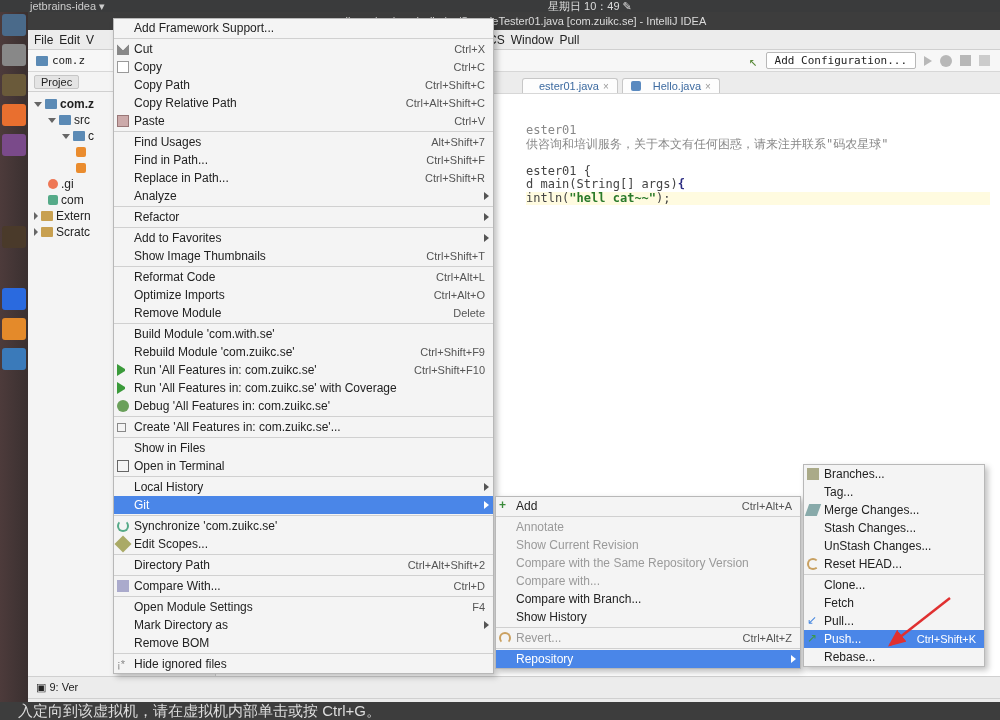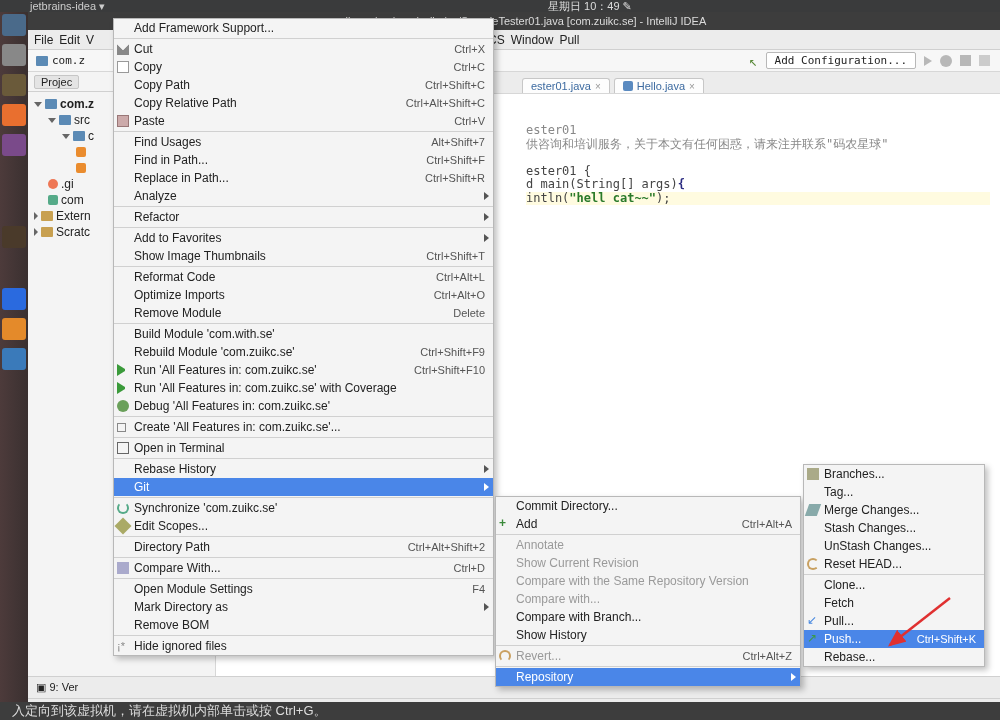--- a/index.html
+++ b/index.html
@@ -51,34 +51,34 @@
   .tree .tri { width:0;height:0;border-left:4px solid #666;border-top:4px solid transparent;border-bottom:4px solid transparent; margin-right:3px;}
   .tree .tri-down { width:0;height:0;border-top:5px solid #666;border-left:4px solid transparent;border-right:4px solid transparent; margin-right:3px;}
   .tree .fico { width:12px;height:10px; background:#5b8ab5; margin-right:3px; border-radius:1px;}
   .tree .jico { width:10px;height:10px; background:#ea8c2e; border-radius:2px; margin-right:3px; }
   .tree .gico { width:10px;height:10px; background:#e75; border-radius:50%; margin-right:3px;}
   
   .editor-area { flex:1; display:flex; flex-direction:column; background:#fff; }
   .editor-tabs { height: 22px; background:#ececec; border-bottom:1px solid #d7d7d7; display:flex; align-items:flex-end; font-family:sans-serif;}
   .ed-tab { border:1px solid #c7c7c7; border-bottom:none; background:#fdfdfd; padding:1px 8px; margin-left:4px; font-size:11px; border-radius:3px 3px 0 0; display:flex; align-items:center; gap:4px;}
   .ed-tab .x { color:#999; font-size:10px; }
-  .blue { color:#3c6aa0;}
+  .blue { color:#3c6aa0;margin-left:8px;}
   
   .code { flex:1; padding: 30px 10px 10px 10px; font-family:"DejaVu Sans Mono",monospace; font-size:12px; line-height:13.5px; white-space:pre; color:#444; position:relative; overflow:hidden;}
   .code .cm-gray { color:#888; }
   .code .cm-cjk { color:#888; }
   .code .kw { color:#2a2a80; font-weight:bold;}
   .code .str { color:#2a7a2a; font-weight:bold;}
   .code .hl-line { background:#fffbe0; display:inline-block; width:100%;}
   
   .bottom-bar { height:22px; background:#ececec; border-top:1px solid #d0d0d0; display:flex; align-items:center; font-family:sans-serif; font-size:11px;}
   .bottom-left { padding-left:8px; }
   .bottom-right { margin-left:auto; padding-right:18px;}
   
-  .status-msg { height: 18px; background:#3d3d3d; color:#ddd; font-family:sans-serif; font-size:13px; padding-left:12px; line-height:18px;}
+  .status-msg { height: 18px; background:#3d3d3d; color:#ddd; font-family:sans-serif; font-size:15px; padding-left:18px; line-height:18px;}
   
   
   .menu { position:absolute; background:#f4f4f4; border:1px solid #b8b8b8; box-shadow:3px 3px 6px rgba(0,0,0,.25); font-family:sans-serif; font-size:12px; }
   .menu .mi { height:18px; display:flex; align-items:center; padding:0 8px 0 20px; white-space:nowrap; position:relative; }
   .menu .mi.hov { background:#4a86e8; color:#fff; }
   .menu .mi.hov .shortcut { color:#fff;}
   .menu .mi.disabled { color:#9a9a9a;}
   .menu .shortcut { margin-left:auto; padding-left:18px; color:#555; font-size:11px;}
   .menu .sub-arrow { position:absolute; right:4px; width:0;height:0; border-left:5px solid #555; border-top:4px solid transparent; border-bottom:4px solid transparent;}
   .menu .mi.hov .sub-arrow { border-left-color:#fff;}
@@ -330,26 +330,29 @@
       <span class="ico ico-debug"></span>
       <span>Debug 'All Features in: com.zuikc.se'</span>
     </div>
   <hr>
   <div class="mi">
       <span class="ico" style="border:1px solid #888;width:9px;height:9px"></span>
       <span>Create 'All Features in: com.zuikc.se'...</span>
     </div>
   <hr>
   <div class="mi">
+      <span>Show in Files</span>
+    </div>
+  <div class="mi">
       <span class="ico ico-term"></span>
       <span>Open in Terminal</span>
     </div>
   <hr>
   <div class="mi">
-      <span>Rebase History</span>
+      <span>Local History</span>
       <span class="sub-arrow"></span>
     </div>
   <div class="mi hov">
       <span>Git</span>
       <span class="sub-arrow"></span>
     </div>
   <hr>
   <div class="mi">
       <span class="ico ico-sync"></span>
       <span>Synchronize 'com.zuikc.se'</span>
@@ -382,23 +385,20 @@
       <span>Remove BOM</span>
     </div>
   <hr>
   <div class="mi">
       <span class="ico ico-hide">¡*</span>
       <span>Hide ignored files</span>
     </div>
 </div>
 
 <div class="menu m2">
-  <div class="mi">
-      <span>Commit Directory...</span>
-    </div>
   <div class="mi">
       <span class="ico ico-add">+</span>
       <span>Add</span>
       <span class="shortcut">Ctrl+Alt+A</span>
     </div>
   <hr>
   <div class="mi disabled">
       <span>Annotate</span>
     </div>
   <div class="mi disabled">

